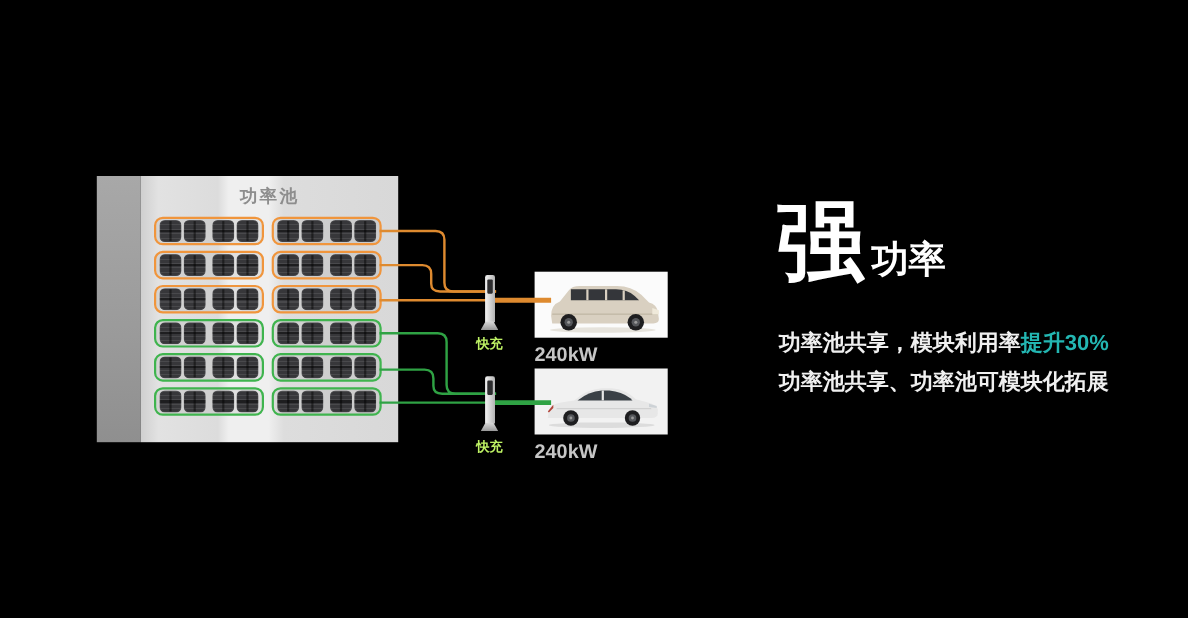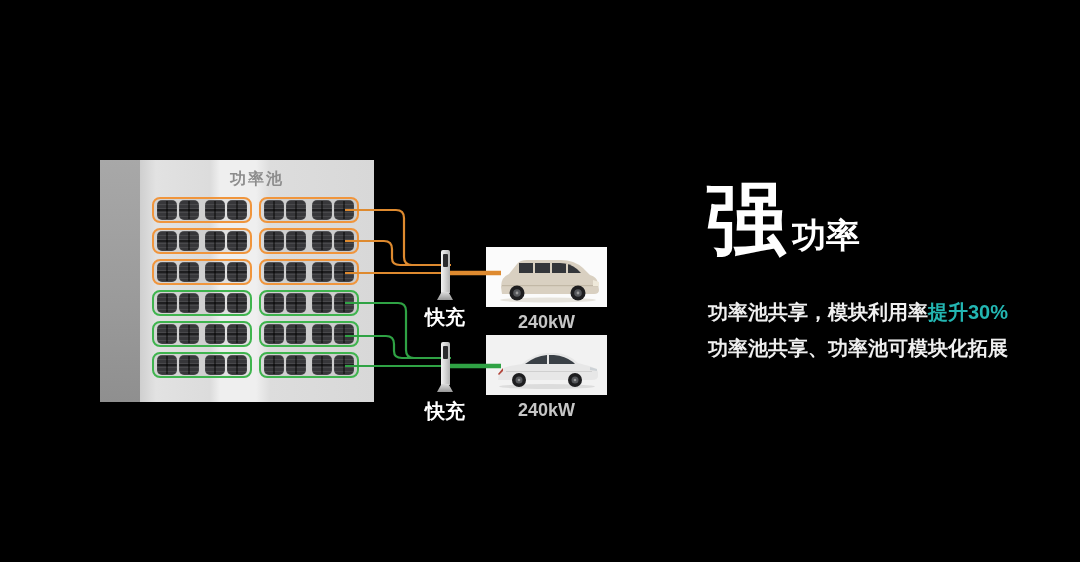--- a/index.html
+++ b/index.html
@@ -1,21 +1,21 @@
 <!DOCTYPE html>
 <html style="--c-orange-outline: #F0953C; --c-orange-line: #DE8A2F; --c-green-outline: #3FB44E; --c-green-line: #2FA244; --c-teal: #23B6B2; --c-cabinet-body: #E2E2E2; --c-cabinet-side: #9C9C9C; --c-module-dark: #37373A;"><head>
 <meta charset="utf-8">
 <style>
   html,body{margin:0;padding:0;background:#000;}
   *{box-sizing:border-box;}
   body{font-family:"Liberation Sans","DejaVu Sans",sans-serif;}
   .slide{position:relative;width:1080px;height:562px;background:#000;overflow:hidden;}
 
   
-  .cabinet{position:absolute;left:88px;top:160px;width:274px;height:242px;z-index:0;margin-left:12px;}
+  .cabinet{position:absolute;left:88px;top:160px;width:274px;height:242px;z-index:0;}
   .cabinet-side{position:absolute;left:0;top:0;width:40px;height:100%;
     background:linear-gradient(180deg,#a8a8a8 0%,#9a9a9a 60%,#8f8f8f 100%);}
   .cabinet-body{position:absolute;left:40px;top:0;right:0;bottom:0;
     background:linear-gradient(90deg,#cfcfcf 0px,#e2e2e2 16px,#dcdcdc 70px,
       #efefef 80px,#efefef 116px,#dddddd 130px,#d8d8d8 100%);}
   .pool-title{position:absolute;left:40px;top:9px;width:234px;text-align:center;
     font-size:16px;letter-spacing:2px;color:#8d8d8d;font-weight:600;}
   .module-grid{position:absolute;left:52px;top:37px;}
   .module-row{display:flex;gap:7px;margin-bottom:5px;}
   .module-group{width:100px;height:26px;border:2px solid #888;border-radius:8px;
@@ -41,29 +41,29 @@
   .ln.thick{stroke-width:4.5;}
 
   
   .pile{position:absolute;width:18px;height:50px;z-index:3;}
   .pile-body{position:absolute;left:4.5px;top:0;width:9px;height:43px;border-radius:2px 2px 0 0;
     background:linear-gradient(90deg,#f4f4f4 0%,#d8d8d8 45%,#b2b2b2 100%);}
   .pile-screen{position:absolute;left:2px;top:4px;width:5px;height:13px;background:#2c2c2e;border-radius:1px;}
   .pile-base{position:absolute;left:1px;bottom:0;width:16px;height:8px;
     background:linear-gradient(180deg,#dcdcdc,#979797);
     clip-path:polygon(28% 0,72% 0,100% 100%,0 100%);}
-  .kc-label{position:absolute;width:50px;text-align:center;color:#ffffff;
-    font-size:20px;font-weight:700;z-index:3;}
+  .kc-label{position:absolute;width:50px;text-align:center;color:#bef264;
+    font-size:12px;font-weight:700;z-index:3;}
 
   
   .car-card{position:absolute;width:121px;height:60px;z-index:1;}
   .car-card.c1{background:#fbfbfb;}
   .car-card.c2{background:#f2f2f2;}
   .car-card svg{display:block;width:100%;height:100%;}
-  .kw-label{position:absolute;width:121px;text-align:center;color:#c6c6c6;
+  .kw-label{position:absolute;width:121px;text-align:left;color:#c6c6c6;
     font-size:18px;font-weight:700;z-index:3;}
 
   
   .headline{position:absolute;left:706px;top:180px;display:flex;align-items:baseline;
     color:#fff;font-weight:700;z-index:1;}
   .headline .big{font-size:80px;line-height:1.0;}
   .headline .small{font-size:34px;margin-left:6px;text-align:center;}
   .desc{position:absolute;left:708px;top:294px;color:#f0f0f0;font-size:20px;
     font-weight:700;line-height:36px;white-space:nowrap;z-index:1;}
   .desc .teal{color:var(--c-teal,#23B6B2);}

